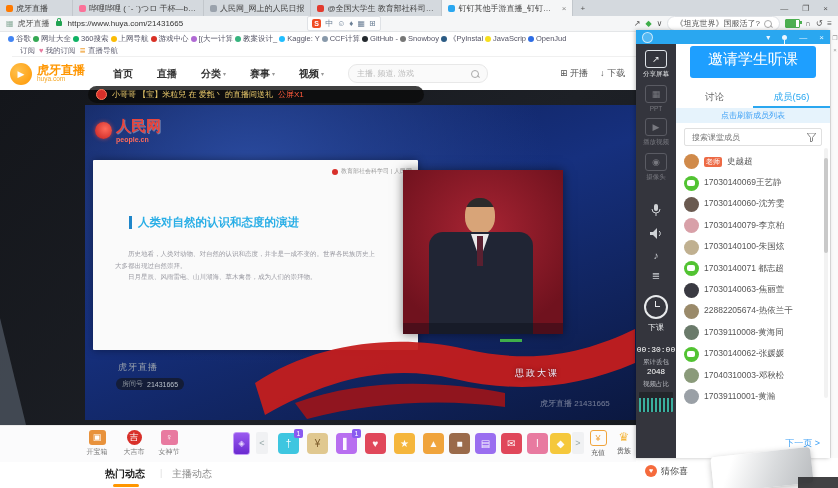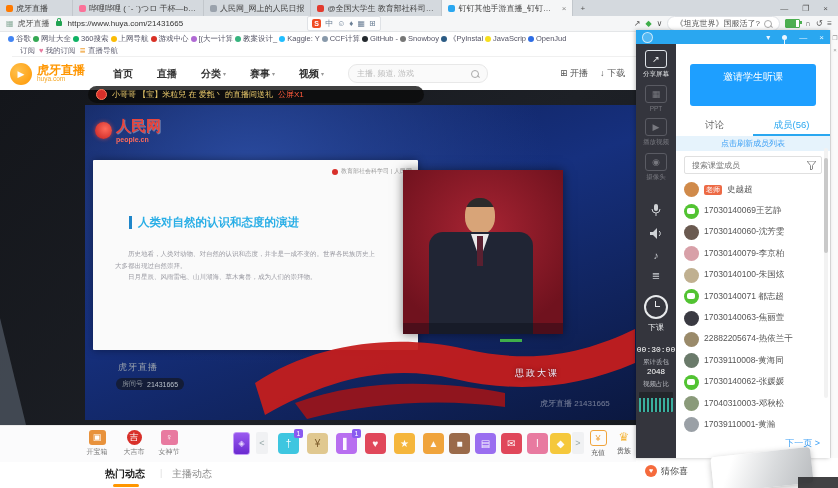--- a/index.html
+++ b/index.html
@@ -125,21 +125,21 @@
   .endc .cir{width:20px;height:20px;margin:0 auto;border:2px solid #e8eaec;border-radius:50%;position:relative;}
   .endc .cir:after{content:"";position:absolute;left:9px;top:4px;width:1px;height:6px;background:#e8eaec;}
   .endc .cir:before{content:"";position:absolute;left:9px;top:9px;width:5px;height:1px;background:#e8eaec;}
   .timer{font-size:8px;color:#fff;margin-top:12px;font-family:"Liberation Mono","DejaVu Sans Mono",monospace;}
   .statl{font-size:6.5px;color:#b8bac0;margin-top:4px;}
   .statv{font-size:8px;color:#fff;}
   .graph{width:34px;height:20px;margin:3px auto 0;background:
      repeating-linear-gradient(90deg,#3aaf9f 0 2px,transparent 2px 4px) bottom/100% 70% no-repeat,
      #23262b;border-radius:1px;}
   .dtc{position:absolute;left:40px;top:14px;width:154px;height:414px;background:#fff;}
-  .invite{margin:20px 14px 0;height:42px;background:#1e9fff;border-radius:3px;color:#fff;font-size:10px;text-align:center;line-height:26px;}
+  .invite{margin:2px 14px 0;height:32px;background:#1e9fff;border-radius:3px;color:#fff;font-size:15px;text-align:center;line-height:26px;}
   .dttabs{display:flex;margin-top:8px;height:22px;font-size:9.5px;}
   .dttab{flex:1;text-align:center;color:#666;line-height:22px;}
   .dttab.on{color:#2aa7f0;border-bottom:2px solid #2aa7f0;}
   .dttab.off{border-bottom:2px solid transparent;}
   .refresh{height:15px;background:#e6f3fc;color:#3a9ff5;font-size:8px;text-align:center;line-height:15px;}
   .msearch{margin:5px 8px;height:16px;border:1px solid #e0e0e0;border-radius:2px;display:flex;align-items:center;padding:0 5px;gap:4px;}
   .msearch input{border:none;outline:none;flex:1;font-size:8px;color:#555;background:transparent;width:70%;font-family:Liberation Sans, sans-serif;}
   .mrow{display:flex;align-items:center;gap:5px;height:21.4px;padding:0 8px;font-size:8.5px;color:#555;}
   .av{width:15px;height:15px;border-radius:50%;flex:0 0 auto;}
   .av.green{background:#52c332;position:relative;}

